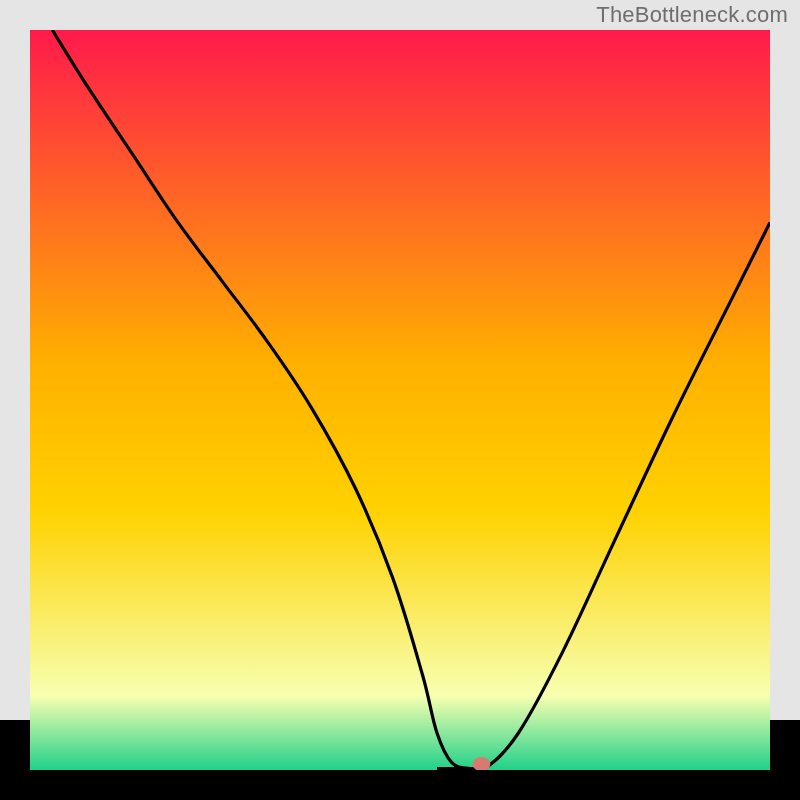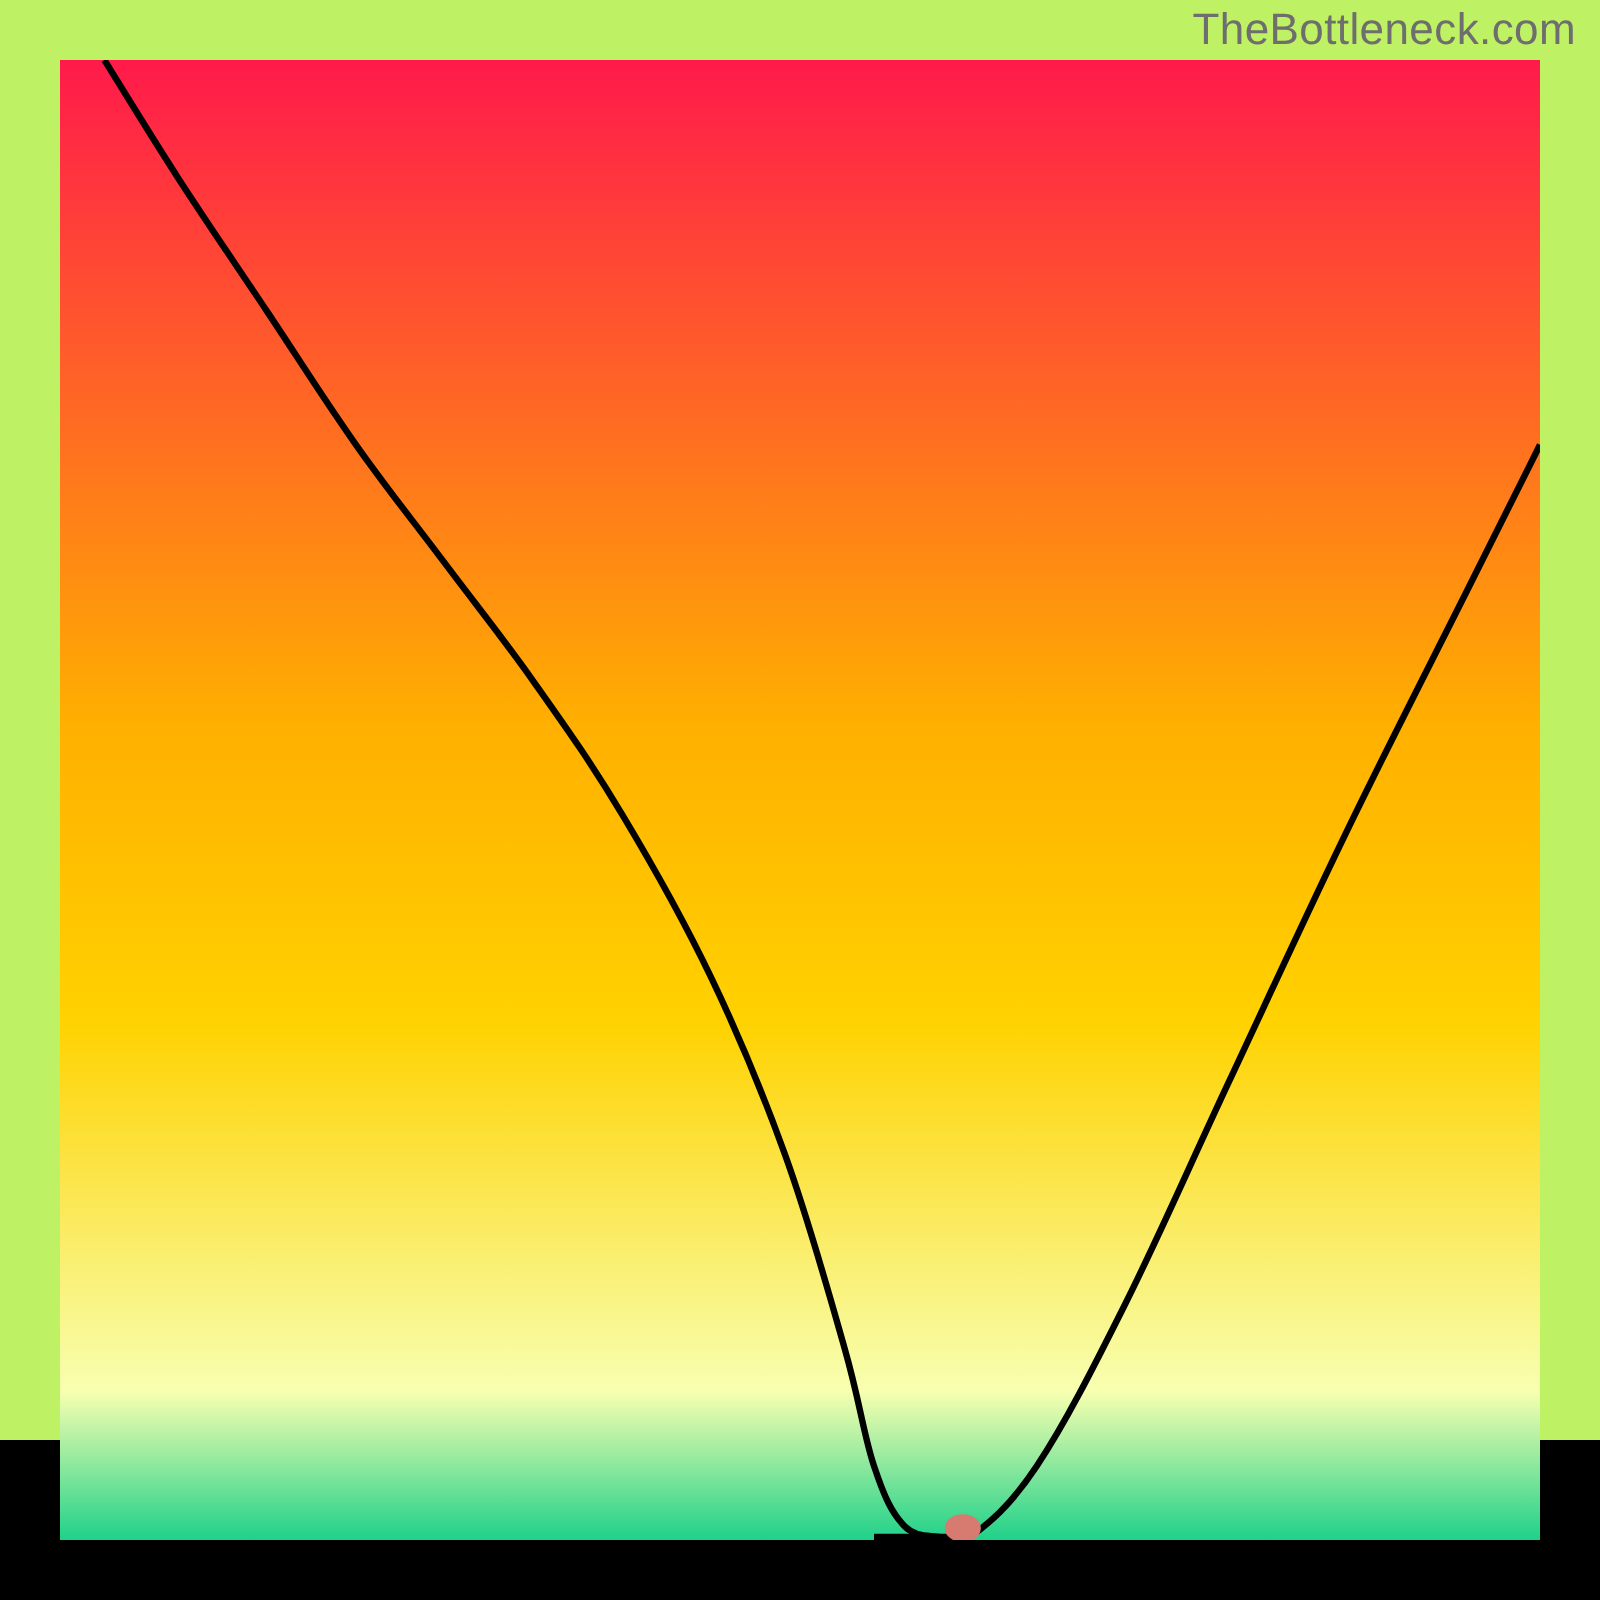--- a/index.html
+++ b/index.html
@@ -8,21 +8,21 @@
     background: #000;
     width: 800px;
     height: 800px;
     overflow: hidden;
     font-family: Arial, Helvetica, sans-serif;
   }
   .frame {
     position: relative;
     width: 800px;
     height: 720px;
-    background: #bef264;
+    background: #e5e5e5;
     text-align: right;
   }
   .attribution {
     position: absolute;
     top: 2px;
     right: 12px;
     color: #6e6e6e;
     font-size: 22px;
     font-weight: 400;
     letter-spacing: 0.2px;

